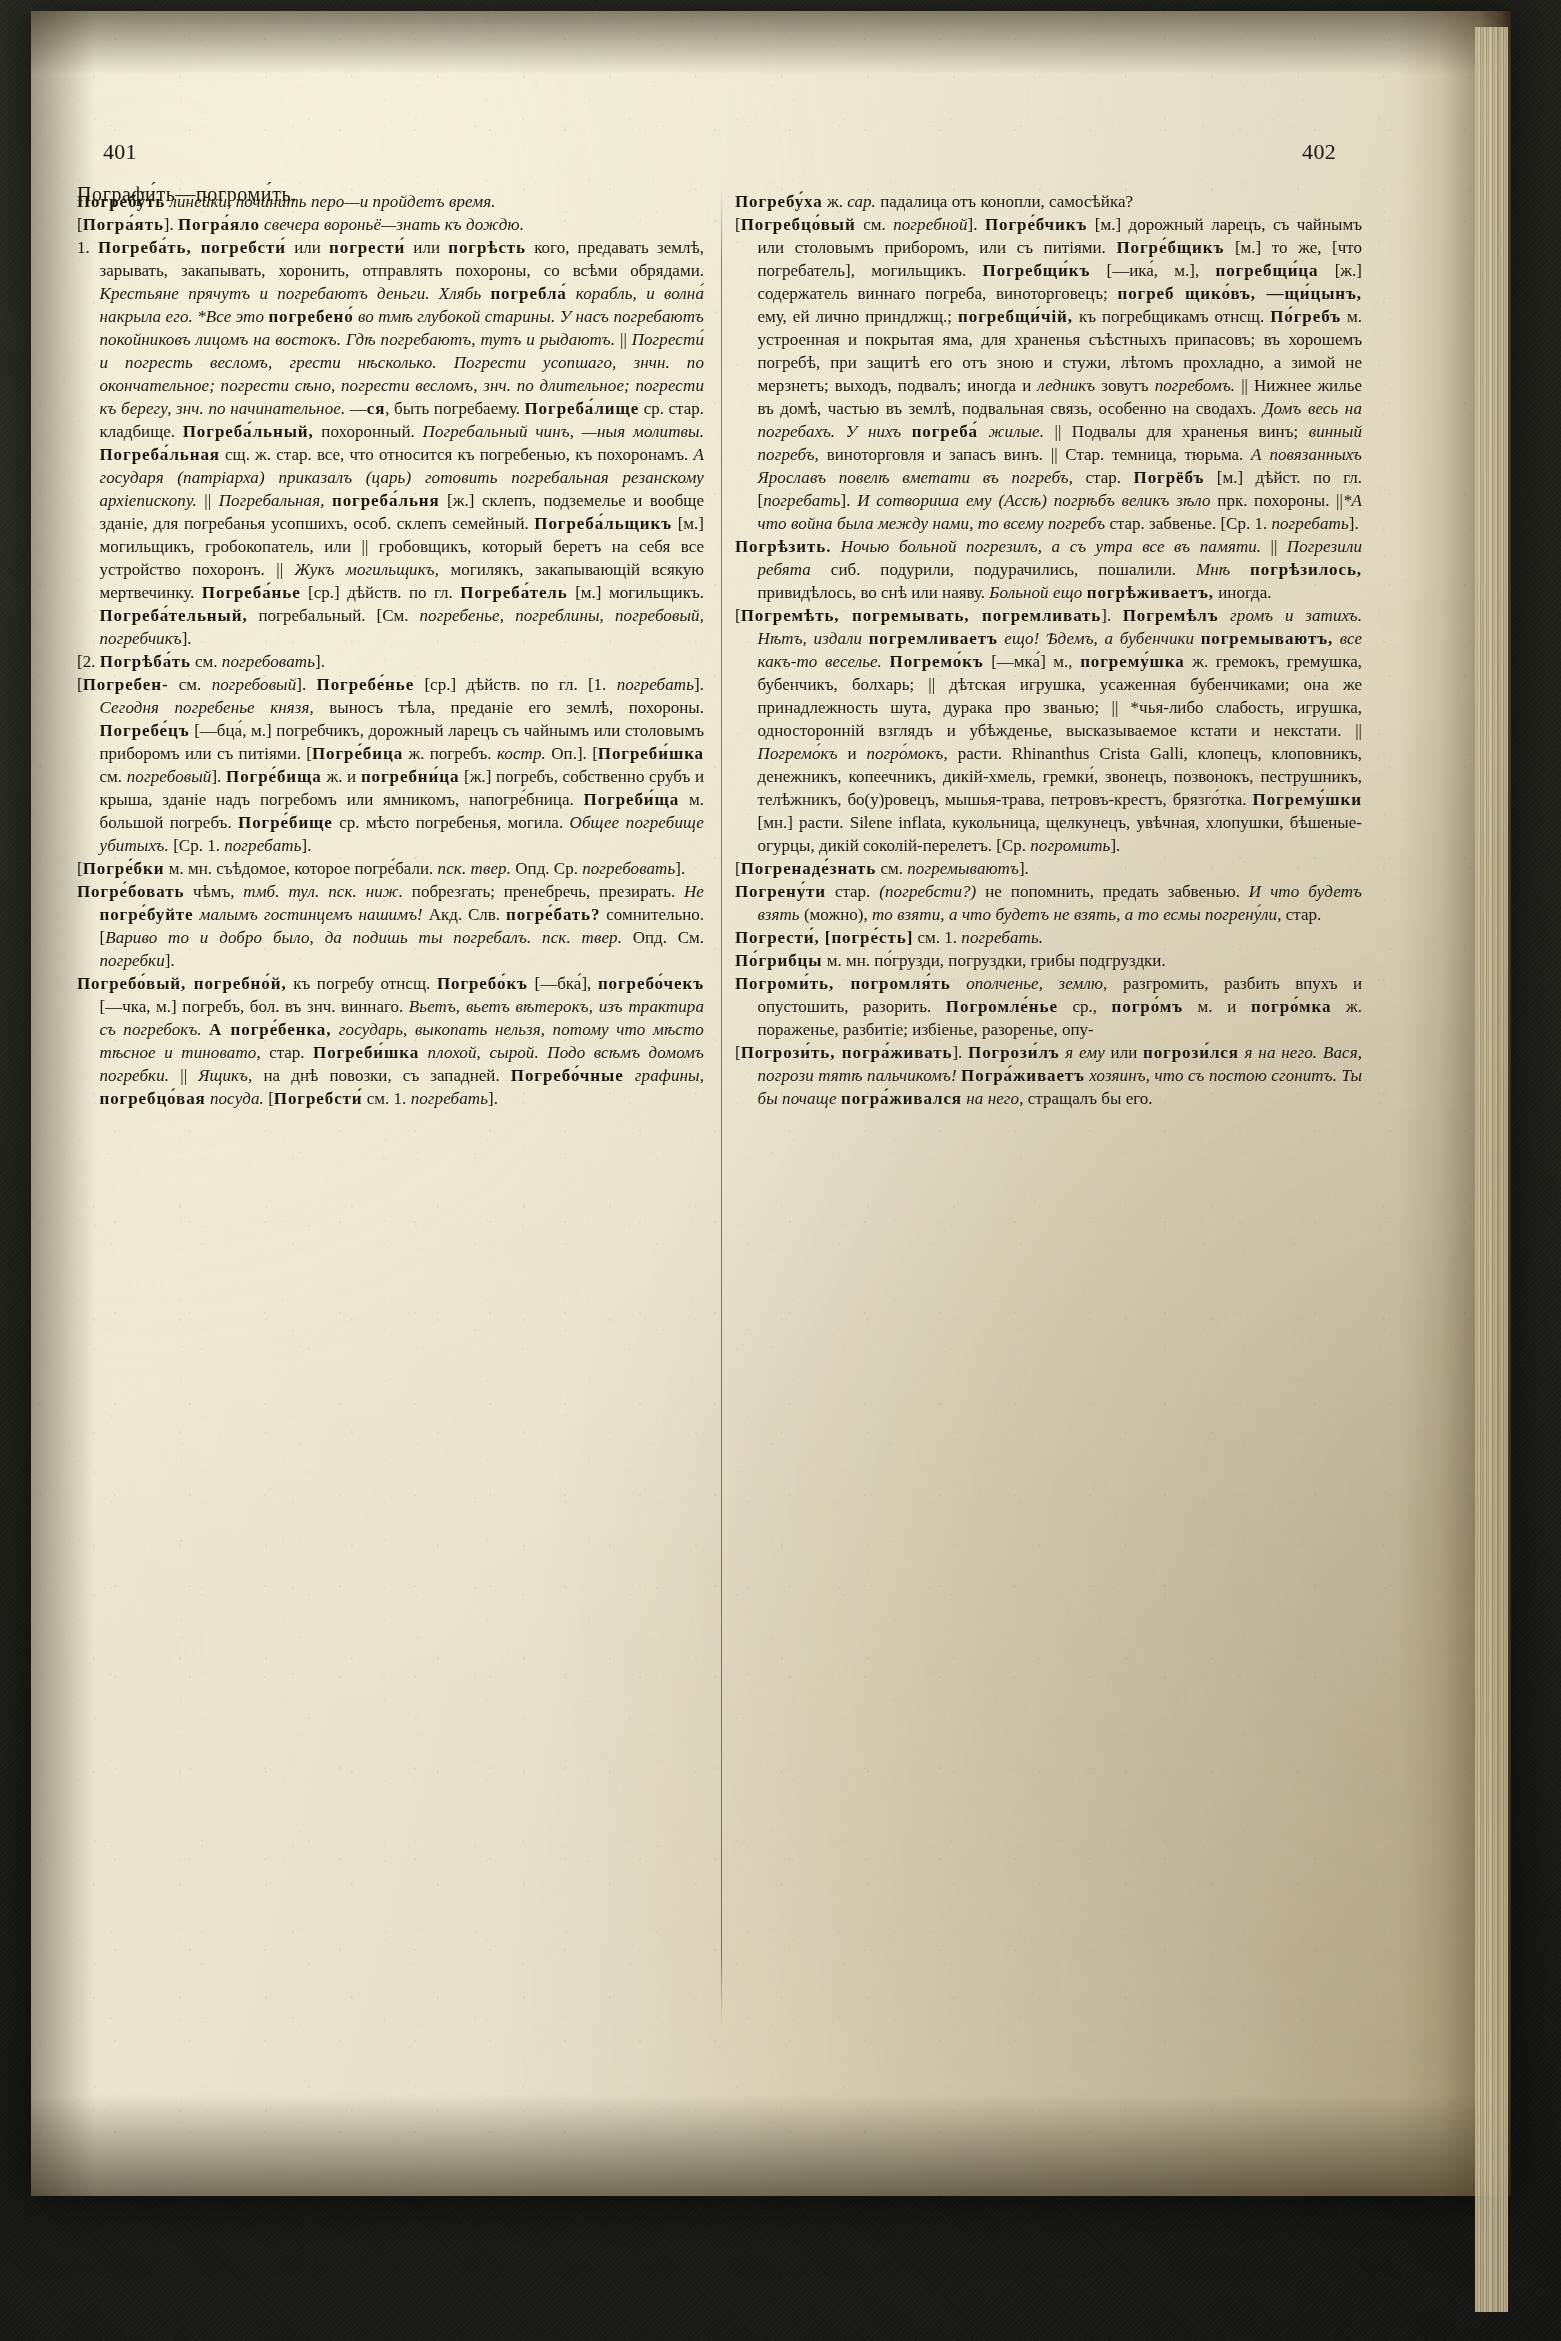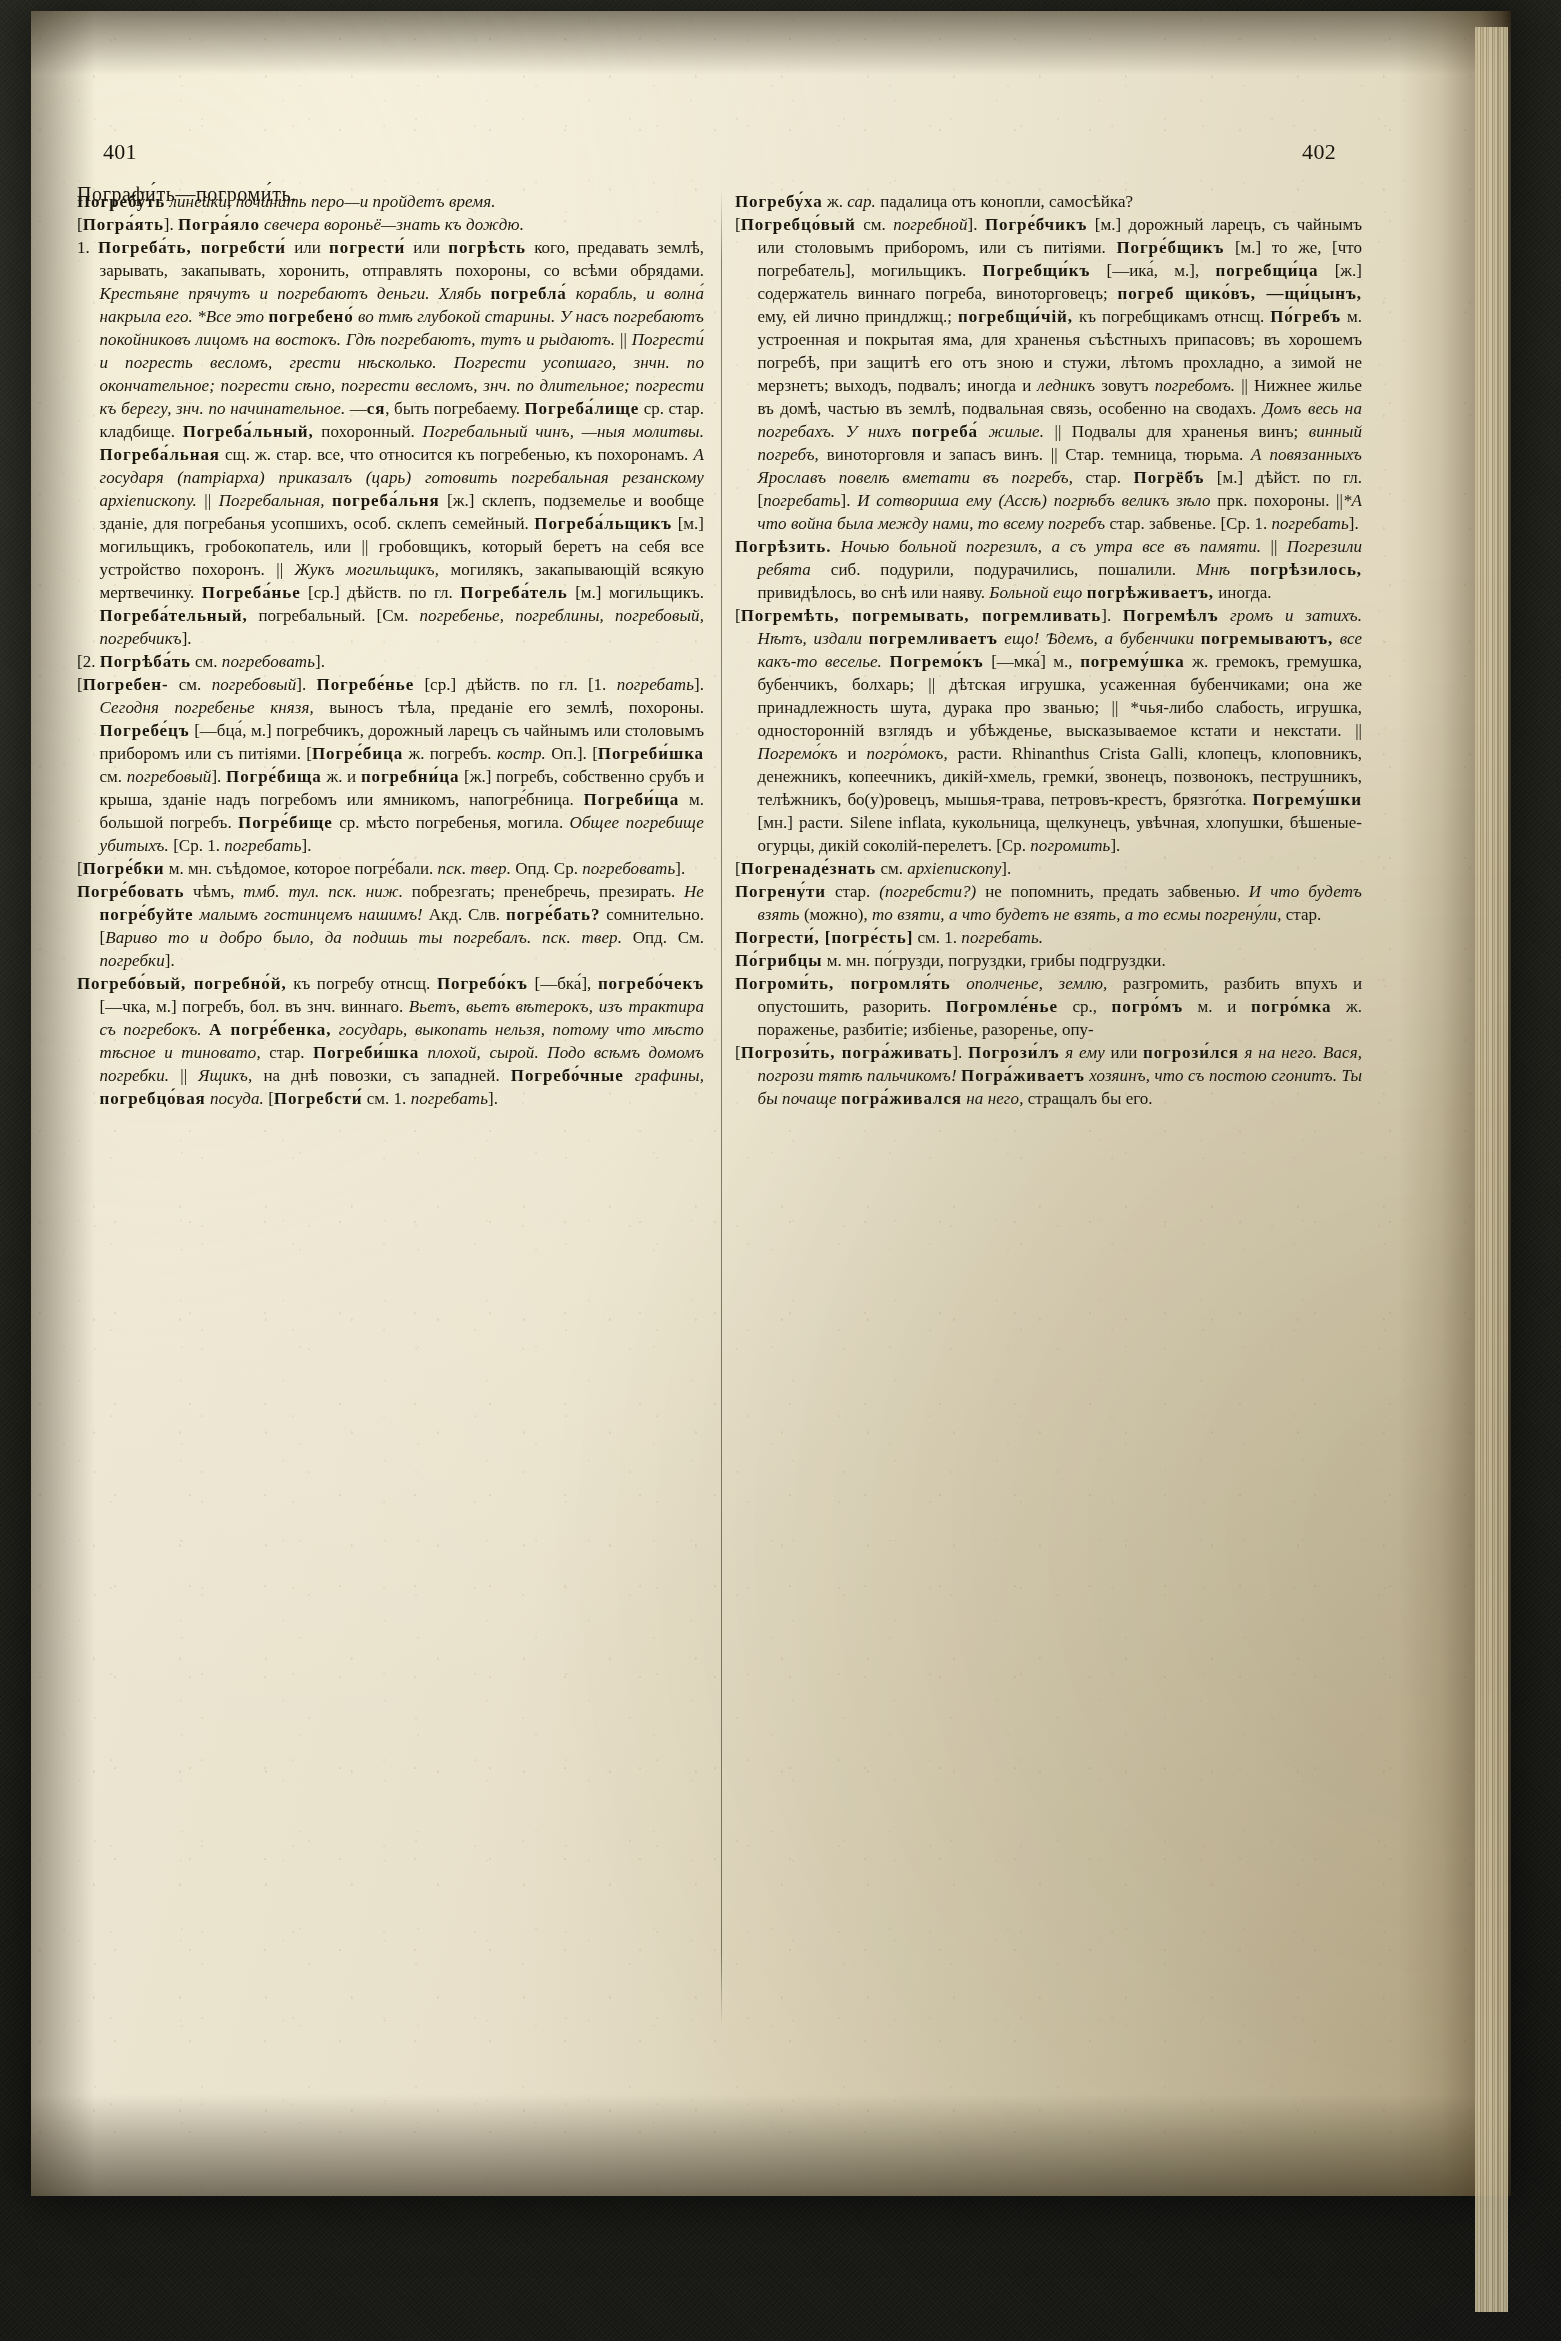--- a/index.html
+++ b/index.html
@@ -183,21 +183,21 @@
             <p class="hang">[<b>Погребен-</b> см. <i>погребовый</i>]. <b>Погребе́нье</b> [ср.] дѣйств. по гл. [1. <i>погребать</i>]. <i>Сегодня погребенье князя,</i> выносъ тѣла, преданіе его землѣ, похороны. <b>Погребе́цъ</b> [—бца́, м.] погребчикъ, дорожный ларецъ съ чайнымъ или столовымъ приборомъ или съ питіями. [<b>Погре́бица</b> ж. погребъ. <i>костр.</i> Оп.]. [<b>Погреби́шка</b> см. <i>погребовый</i>]. <b>Погре́бища</b> ж. и <b>погребни́ца</b> [ж.] погребъ, собственно срубъ и крыша, зданіе надъ погребомъ или ямникомъ, напогре́бница. <b>Погреби́ща</b> м. большой погребъ. <b>Погре́бище</b> ср. мѣсто погребенья, могила. <i>Общее погребище убитыхъ.</i> [Ср. 1. <i>погребать</i>].</p>
             <p class="hang">[<b>Погре́бки</b> м. мн. съѣдомое, которое погре́бали. <i>пск. твер.</i> Опд. Ср. <i>погребовать</i>].</p>
             <p class="hang"><b>Погре́бовать</b> чѣмъ, <i>тмб. тул. пск. ниж.</i> побрезгать; пренебречь, презирать. <i>Не</i> <b>погре́буйте</b> <i>малымъ гостинцемъ нашимъ!</i> Акд. Слв. <b>погре́бать?</b> сомнительно. [<i>Вариво то и добро было, да подишь ты погребалъ. пск. твер.</i> Опд. См. <i>погребки</i>].</p>
             <p class="hang"><b>Погребо́вый, погребно́й,</b> къ погребу отнсщ. <b>Погребо́къ</b> [—бка́], <b>погребо́чекъ</b> [—чка, м.] погребъ, бол. въ знч. виннаго. <i>Вьетъ, вьетъ вѣтерокъ, изъ трактира съ погребокъ.</i> <b>А погре́бенка,</b> <i>государь, выкопать нельзя, потому что мѣсто тѣсное и тиновато,</i> стар. <b>Погреби́шка</b> <i>плохой, сырой. Подо всѣмъ домомъ погребки.</i> || <i>Ящикъ,</i> на днѣ повозки, съ западней. <b>Погребо́чные</b> <i>графины,</i> <b>погребцо́вая</b> <i>посуда.</i> [<b>Погребсти́</b> см. 1. <i>погребать</i>].</p>
           </div>
         <div class="col" id="col-right">
             <p class="hang"><b>Погребу́ха</b> ж. <i>сар.</i> падалица отъ конопли, самосѣйка?</p>
             <p class="hang">[<b>Погребцо́вый</b> см. <i>погребной</i>]. <b>Погре́бчикъ</b> [м.] дорожный ларецъ, съ чайнымъ или столовымъ приборомъ, или съ питіями. <b>Погре́бщикъ</b> [м.] то же, [что погребатель], могильщикъ. <b>Погребщи́къ</b> [—ика́, м.], <b>погребщи́ца</b> [ж.] содержатель виннаго погреба, виноторговецъ; <b>погреб щико́въ, —щи́цынъ,</b> ему, ей лично приндлжщ.; <b>погребщи́чій,</b> къ погребщикамъ отнсщ. <b>По́гребъ</b> м. устроенная и покрытая яма, для храненья съѣстныхъ припасовъ; въ хорошемъ погребѣ, при защитѣ его отъ зною и стужи, лѣтомъ прохладно, а зимой не мерзнетъ; выходъ, подвалъ; иногда и <i>ледникъ</i> зовутъ <i>погребомъ.</i> || Нижнее жилье въ домѣ, частью въ землѣ, подвальная связь, особенно на сводахъ. <i>Домъ весь на погребахъ. У нихъ</i> <b>погреба́</b> <i>жилые.</i> || Подвалы для храненья винъ; <i>винный погребъ,</i> виноторговля и запасъ винъ. || Стар. темница, тюрьма. <i>А повязанныхъ Ярославъ повелѣ вметати въ погребъ,</i> стар. <b>Погрёбъ</b> [м.] дѣйст. по гл. [<i>погребать</i>]. <i>И сотвориша ему (Ассѣ) погрѣбъ великъ зѣло</i> прк. похороны. ||<i>*А что война была между нами, то всему погребъ</i> стар. забвенье. [Ср. 1. <i>погребать</i>].</p>
             <p class="hang"><b>Погрѣзить.</b> <i>Ночью больной погрезилъ, а съ утра все въ памяти.</i> || <i>Погрезили ребята</i> сиб. подурили, подурачились, пошалили. <i>Мнѣ</i> <b>погрѣзилось,</b> привидѣлось, во снѣ или наяву. <i>Больной ещо</i> <b>погрѣживаетъ,</b> иногда.</p>
             <p class="hang">[<b>Погремѣть, погремывать, погремливать</b>]. <b>Погремѣлъ</b> <i>громъ и затихъ. Нѣтъ, издали</i> <b>погремливаетъ</b> <i>ещо! Ѣдемъ, а бубенчики</i> <b>погремываютъ,</b> <i>все какъ-то веселье.</i> <b>Погремо́къ</b> [—мка́] м., <b>погрему́шка</b> ж. гремокъ, гремушка, бубенчикъ, болхарь; || дѣтская игрушка, усаженная бубенчиками; она же принадлежность шута, дурака про званью; || *чья-либо слабость, игрушка, односторонній взглядъ и убѣжденье, высказываемое кстати и некстати. || <i>Погремо́къ</i> и <i>погро́мокъ,</i> расти. Rhinanthus Crista Galli, клопецъ, клоповникъ, денежникъ, копеечникъ, дикій-хмель, гремки́, звонецъ, позвонокъ, пеструшникъ, телѣжникъ, бо(у)ровецъ, мышья-трава, петровъ-крестъ, брязго́тка. <b>Погрему́шки</b> [мн.] расти. Silene inflata, кукольница, щелкунецъ, увѣчная, хлопушки, бѣшеные-огурцы, дикій соколій-перелетъ. [Ср. <i>погромить</i>].</p>
-            <p class="hang">[<b>Погренаде́знать</b> см. <i>архіепископу</i>].</p>
+            <p class="hang">[<b>Погренаде́знать</b> см. <i>погремываютъ</i>].</p>
             <p class="hang"><b>Погрену́ти</b> стар. <i>(погребсти?)</i> не попомнить, предать забвенью. <i>И что будетъ взять</i> (можно), <i>то взяти, а что будетъ не взять, а то есмы погрену́ли,</i> стар.</p>
             <p class="hang"><b>Погрести́, [погре́сть]</b> см. 1. <i>погребать.</i></p>
             <p class="hang"><b>По́грибцы</b> м. мн. по́грузди, погруздки, грибы подгруздки.</p>
             <p class="hang"><b>Погроми́ть, погромля́ть</b> <i>ополченье, землю,</i> разгромить, разбить впухъ и опустошить, разорить. <b>Погромле́нье</b> ср., <b>погро́мъ</b> м. и <b>погро́мка</b> ж. пораженье, разбитіе; избіенье, разоренье, опу-</p>
             <p class="hang">[<b>Погрози́ть, погра́живать</b>]. <b>Погрози́лъ</b> <i>я ему</i> или <b>погрози́лся</b> <i>я на него. Вася, погрози тятѣ пальчикомъ!</i> <b>Погра́живаетъ</b> <i>хозяинъ, что съ постою сгонитъ. Ты бы почаще</i> <b>погра́живался</b> <i>на него,</i> стращалъ бы его.</p>
           </div>
       </div>
 
     </div>
 

